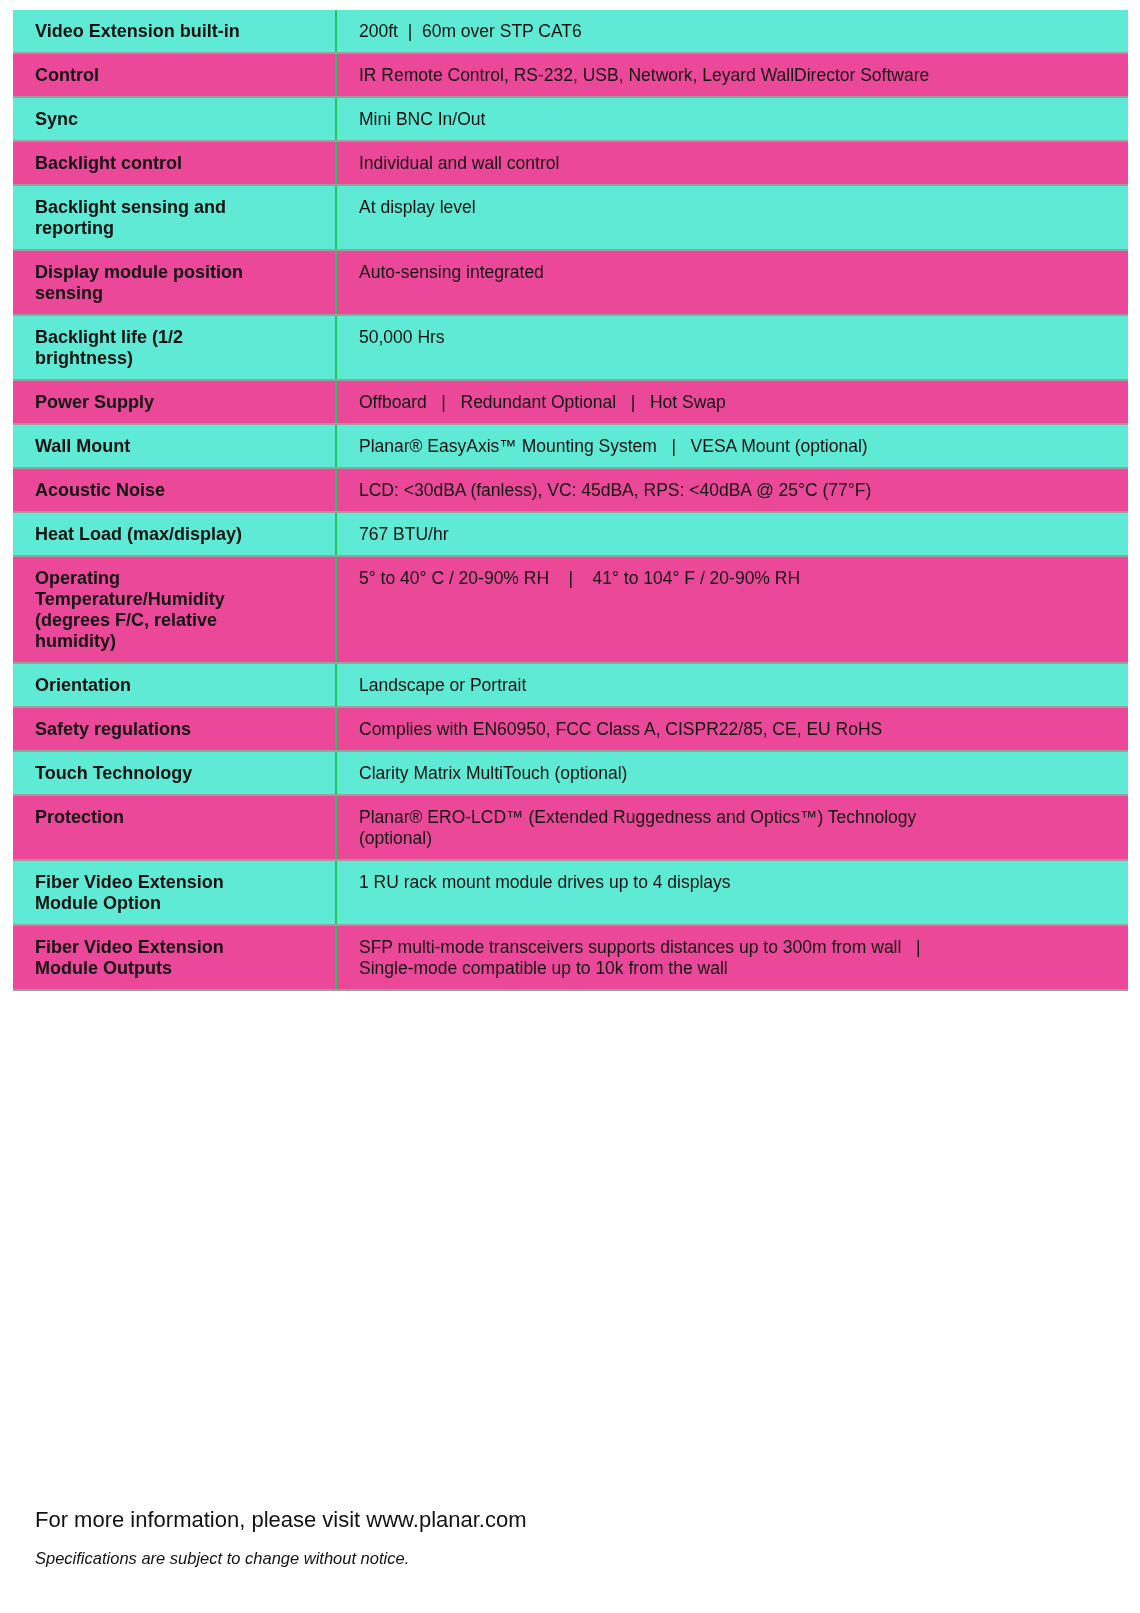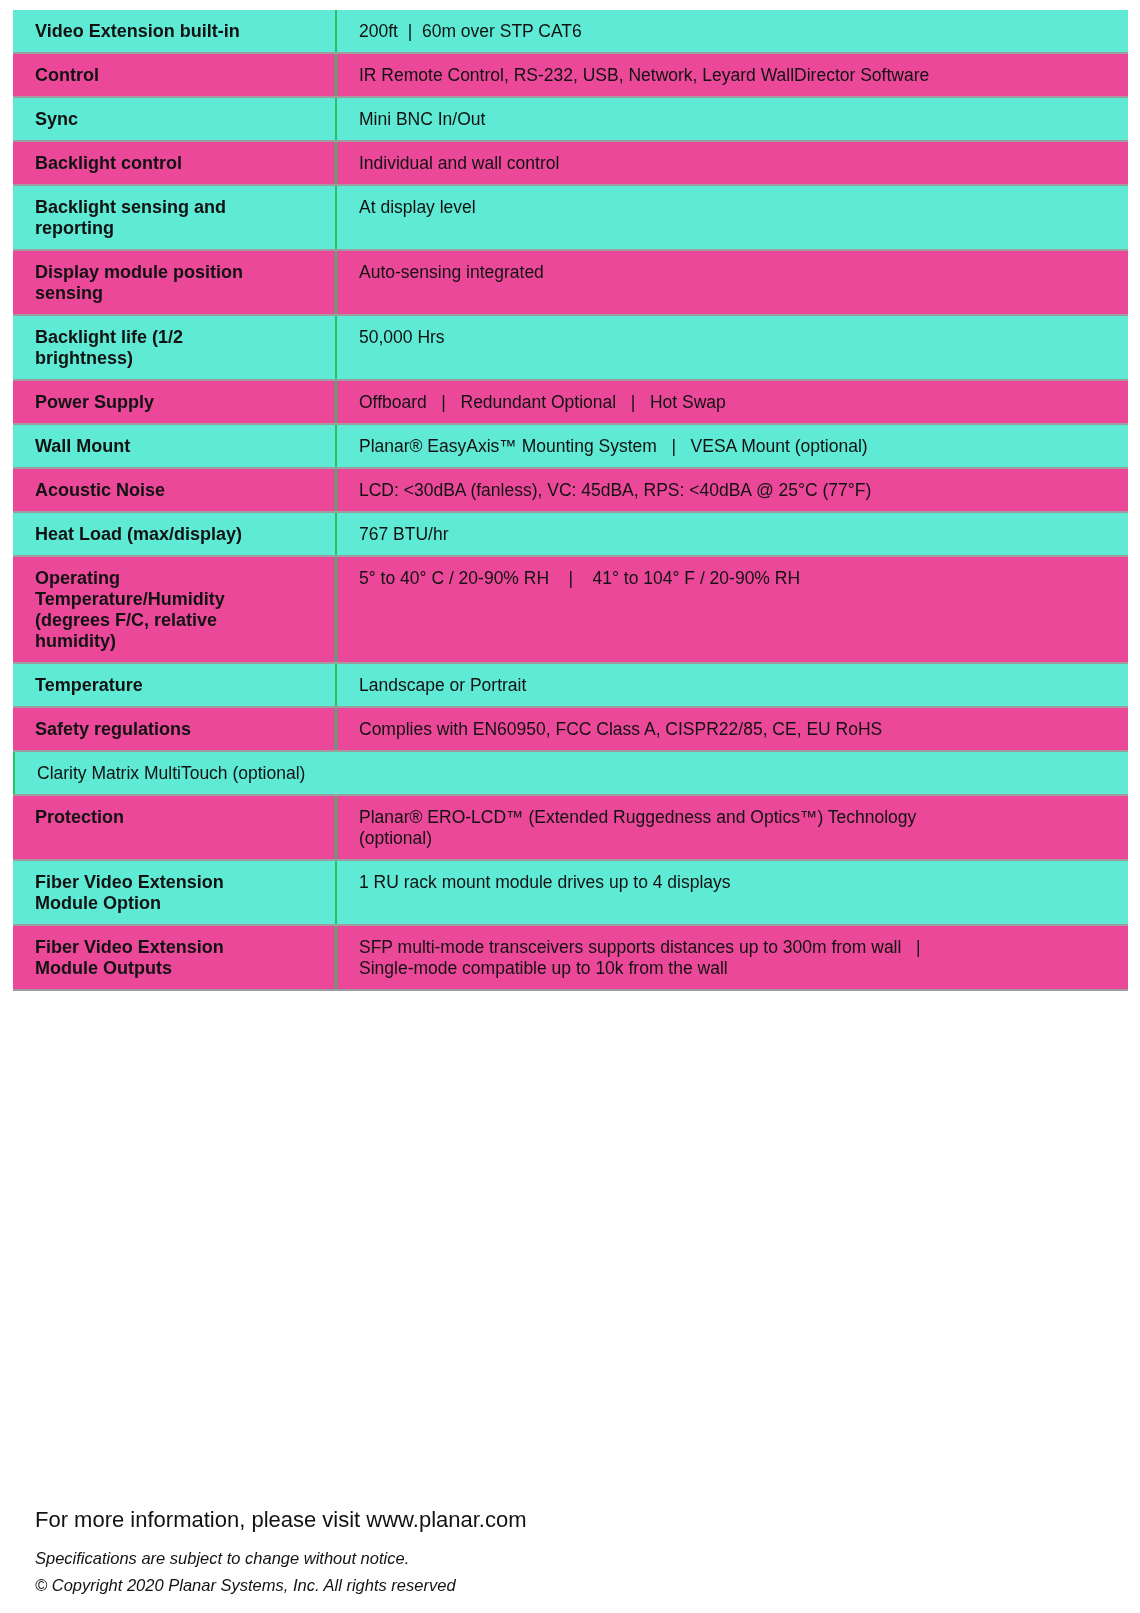--- a/index.html
+++ b/index.html
@@ -128,30 +128,31 @@
 
   <div class="spec-row shade-light">
     <div class="spec-cell label">Operating
 Temperature/Humidity
 (degrees F/C, relative
 humidity)</div>
     <div class="spec-cell value">5° to 40° C / 20-90% RH    |    41° to 104° F / 20-90% RH</div>
   </div>
 
   <div class="spec-row shade-gray">
-    <div class="spec-cell label">Temperature</div>
+    <div class="spec-cell label">Orientation</div>
     <div class="spec-cell value">Landscape or Portrait</div>
   </div>
 
   <div class="spec-row shade-light">
     <div class="spec-cell label">Safety regulations</div>
     <div class="spec-cell value">Complies with EN60950, FCC Class A, CISPR22/85, CE, EU RoHS</div>
   </div>
 
   <div class="spec-row shade-gray">
+    <div class="spec-cell label">Touch Technology</div>
     <div class="spec-cell value">Clarity Matrix MultiTouch (optional)</div>
   </div>
 
   <div class="spec-row shade-light">
     <div class="spec-cell label">Protection</div>
     <div class="spec-cell value">Planar® ERO-LCD™ (Extended Ruggedness and Optics™) Technology
 (optional)</div>
   </div>
 
   <div class="spec-row shade-gray">
@@ -164,14 +165,13 @@
     <div class="spec-cell label">Fiber Video Extension
 Module Outputs</div>
     <div class="spec-cell value">SFP multi-mode transceivers supports distances up to 300m from wall   |
 Single-mode compatible up to 10k from the wall</div>
   </div>
 </div>
 
 <div class="footer-block">
   <p class="footer-info">For more information, please visit www.planar.com</p>
   <p class="footer-fine">Specifications are subject to change without notice.</p>
-  <p class="footer-fine">© Copyright 2020 Planar Systems, Inc. All rights reserved</p>
 </div>
 
 </body></html>

